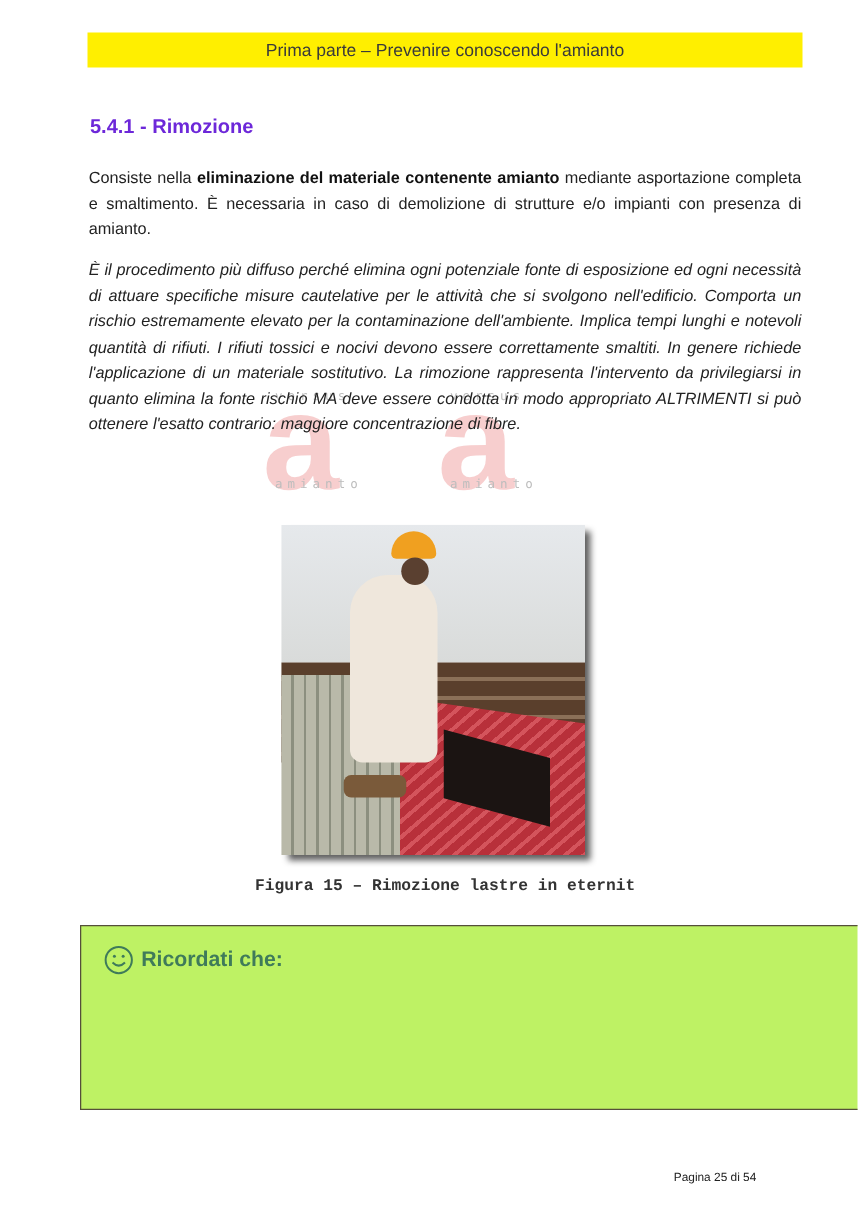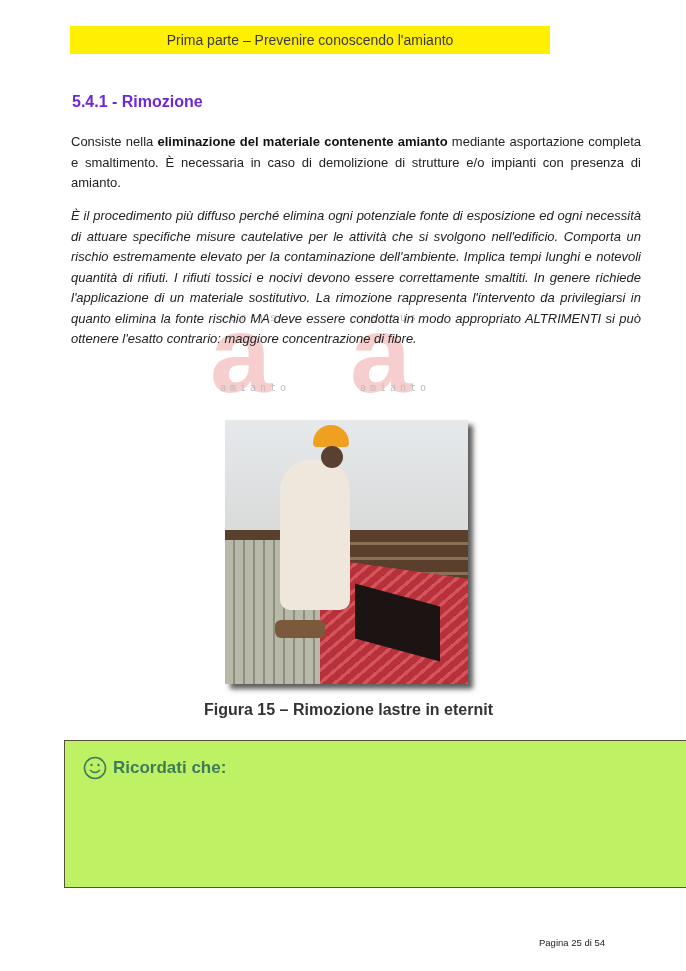--- a/index.html
+++ b/index.html
@@ -1,18 +1,18 @@
 <!DOCTYPE html>
 <html><head>
 <meta charset="utf-8">
 <style>
   html, body { margin:0; padding:0; background:#ffffff; }
   body { width:686px; height:971px; position:relative; overflow:hidden;
          font-family:"Liberation Sans", sans-serif; color:#1a1a1a; }
-  .header-band { position:absolute; left:70px; top:26px; width:480px; height:28px;
+  .header-band { position:absolute; left:70px; top:26px; width:572px; height:28px;
          background:#ffef00; text-align:center; font-size:14px; line-height:28px; color:#3a3a3a; }
   .section-title { position:absolute; left:72px; top:93px; font-size:16px; font-weight:bold; color:#6d28d9; }
   .para { position:absolute; left:71px; width:570px; font-size:13px; line-height:20.5px;
           text-align:justify; color:#222; }
   .p1 { top:132px; }
   .p2 { top:206px;font-style:italic; }
   .para b { font-weight:bold; color:#111; }
   .watermark { position:absolute; left:200px; top:300px; width:290px; height:400px; pointer-events:none; }
   .wm-bg { position:absolute; left:0; top:0; width:290px; height:400px; background:#fcfbfc; z-index:-1; }
   .wm-text { position:absolute; font-size:10px; letter-spacing:4px; color:#bdbdbd; font-family:"DejaVu Sans Mono", monospace; }
@@ -24,21 +24,21 @@
             background:repeating-linear-gradient(180deg,#5a3f2c 0 12px,#8b7058 12px 15px); }
   .fig-roof-grey { position:absolute; left:0; top:120px; width:120px; height:144px;
             background:repeating-linear-gradient(90deg,#b9b9a9 0 8px,#8c8f7f 8px 10px); }
   .fig-red { position:absolute; left:95px; top:150px; width:170px; height:130px;
             background:repeating-linear-gradient(135deg,#b8303a 0 6px,#d4545c 6px 9px); transform:skewY(8deg); }
   .fig-hole { position:absolute; left:130px; top:175px; width:85px; height:55px; background:#1b1412; transform:skewY(15deg); }
   .fig-worker { position:absolute; left:55px; top:40px; width:70px; height:150px; background:#efe7dc; border-radius:30px 30px 10px 10px; }
   .fig-helmet { position:absolute; left:88px; top:5px; width:36px; height:22px; background:#f0a020; border-radius:18px 18px 4px 4px; }
   .fig-mask { position:absolute; left:96px; top:26px; width:22px; height:22px; background:#5a4030; border-radius:50%; }
   .fig-boots { position:absolute; left:50px; top:200px; width:50px; height:18px; background:#7a5a3a; border-radius:6px; }
-  .caption { position:absolute; left:204px; top:701px; font-size:16px; font-weight:bold; color:#333; }
+  .caption { position:absolute; left:204px; top:701px; font-size:13px; font-weight:bold; color:#333;font-family:Liberation Mono, monospace; }
   .note-box { position:absolute; left:64px; top:740px; width:666px; height:148px;
               background:#bef264; border:1.5px solid #55503a; box-sizing:border-box; }
   .note-head { position:absolute; left:18px; top:15px; display:flex; align-items:center; }
   .smiley { width:24px; height:24px; }
   .note-title { margin-left:6px; font-size:17px; font-weight:bold; color:#3f7b5a; }
   .note-body { position:absolute; left:15px; top:55px; width:542px; font-size:15.6px; line-height:20.5px;
                text-align:justify; color:#2a2a2a; }
   .note-body b { color:#1a1a1a; }
   .page-num { position:absolute; left:539px; top:937px; font-size:9.5px; color:#222; }
 </style>

